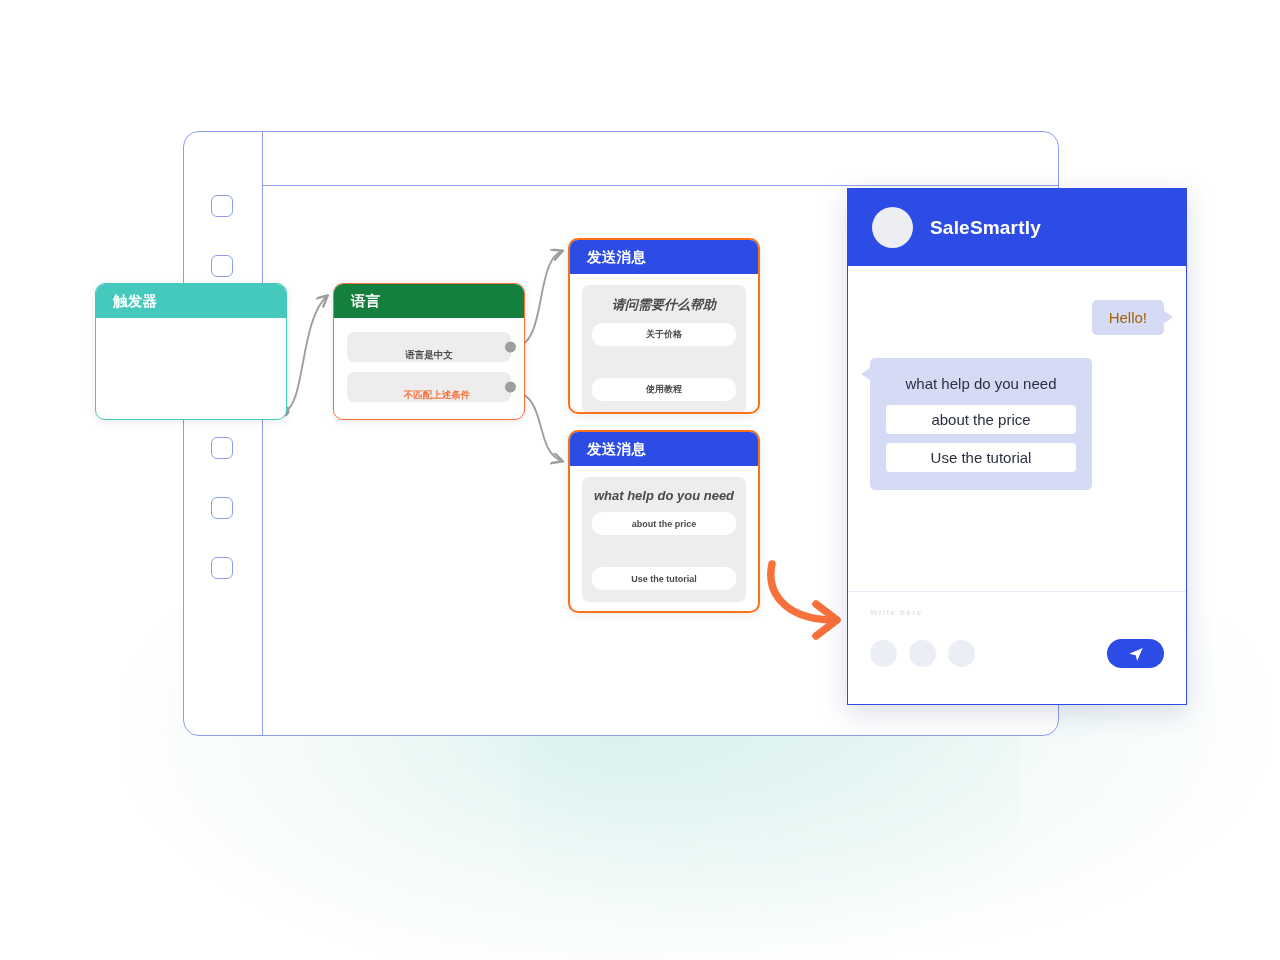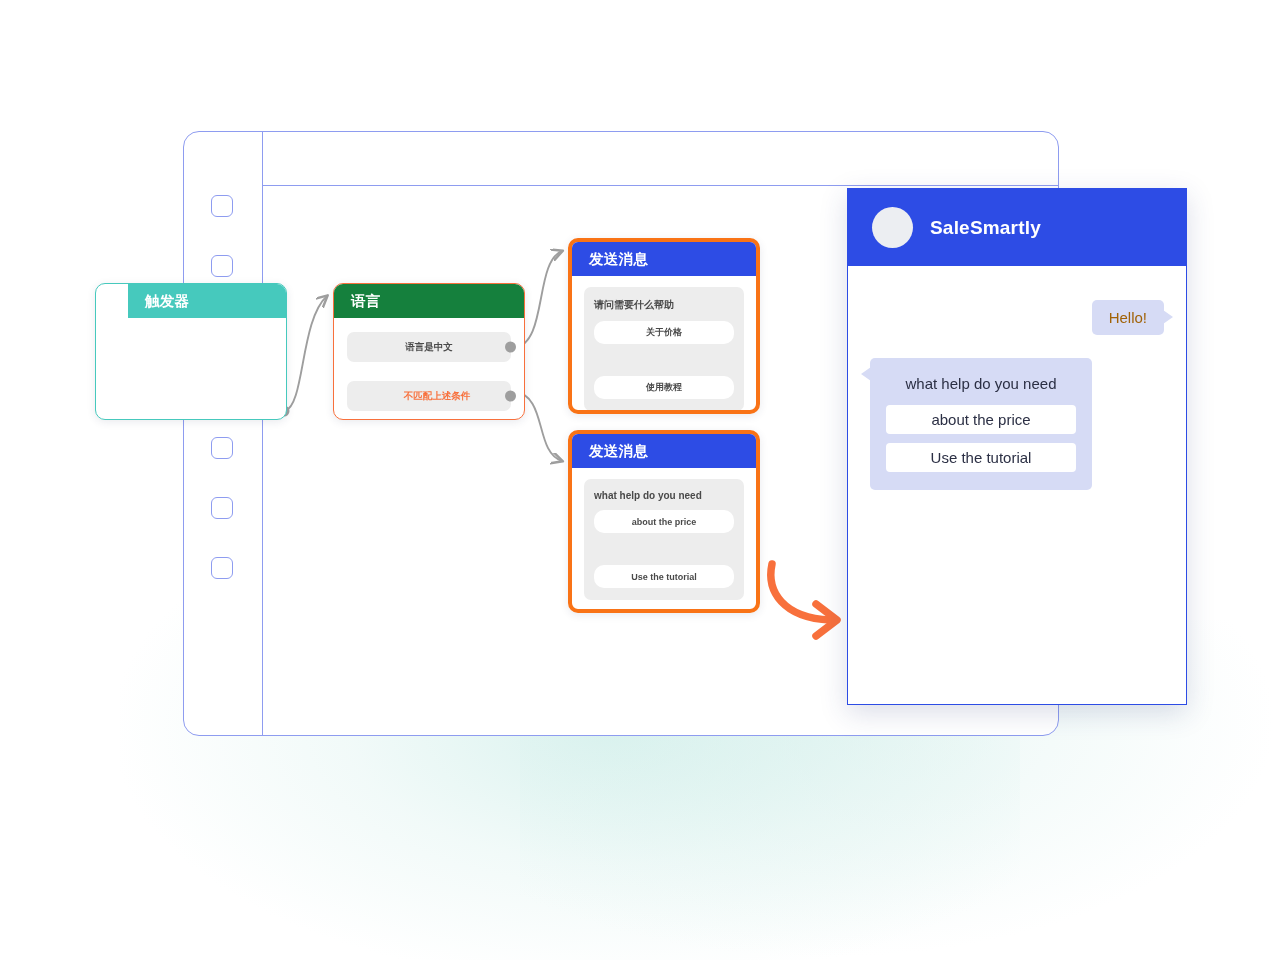--- a/index.html
+++ b/index.html
@@ -82,21 +82,20 @@
   }
   .node-body {
     padding: 11px 13px 13px 13px;
   }
 
   
   .node-trigger {
     left: 95px; top: 283px;
     width: 192px; height: 137px;
     border: 1.6px solid #46c9bd;
-    padding-left: 32px;
   }
   .node-trigger .node-header { background: #46c9bd; }
   .node-trigger .node-body { padding-top: 20px; }
   .pill-plain {
     height: 30px;
     border-radius: 7px;
     background: #ededed;
     display: flex;
     align-items: center;
     justify-content: center;
@@ -112,58 +111,59 @@
     border: 1.6px solid #f8703c;
   }
   .node-language .node-header { background: #15803d; }
   .node-language .node-body { padding-top: 14px; }
   .opt-row {
     position: relative;
     height: 30px;
     border-radius: 7px;
     background: #ededed;
     display: flex;
-    align-items: center;
+    align-items: flex-end;
     justify-content: center;
     font-size: 9.5px;
     font-weight: 600;
-    margin-bottom: 19px;
+    margin-bottom: 10px;
   }
   .opt-row.cn { color: #4a4a4a; }
   .opt-row.fallback { color: #f8703c; padding-left: 16px; }
   .opt-dot {
     position: absolute;
     right: -5px; top: 50%;
     transform: translateY(-50%);
     width: 11px; height: 11px;
     border-radius: 50%;
     background: #9e9e9e;
   }
 
   
   .node-send {
     width: 192px;
-    border: 4px solid #f97316;
+    border: 2px solid #f97316;
   }
   .node-send .node-header { background: #2d4ce5; }
   .node-send-1 { left: 568px; top: 238px; height: 176px; }
   .node-send-2 { left: 568px; top: 430px; height: 183px; }
   .node-send .node-body { padding: 11px 12px 12px 12px; }
 
   .msg-group {
     background: #ededed;
     border-radius: 7px;
     padding: 11px 10px 12px 10px;
   }
   .msg-title {
-    text-align: left;
-    font-size: 10px;
+    text-align: center;
+    font-size: 13px;
     color: #4a4a4a;
     font-weight: 600;
     margin-bottom: 9px;
+    font-style: italic;
   }
   .msg-btn {
     height: 23px;
     background: #ffffff;
     border-radius: 10px;
     display: flex;
     align-items: center;
     justify-content: center;
     font-size: 9px;
     color: #4a4a4a;
@@ -414,14 +414,27 @@
     </div>
 
     <div class="bubble-bot">
       <div class="bot-title">what help do you need</div>
       <div class="bot-btn">about the price</div>
       <div class="bot-btn">Use the tutorial</div>
     </div>
 
   </div>
 
+  <div class="chat-footer">
+    <div class="composer-placeholder">Write here</div>
+    <div class="composer-tools">
+      <div class="tool-dot"></div>
+      <div class="tool-dot"></div>
+      <div class="tool-dot"></div>
+      <button class="send-button">
+        <svg width="18" height="18" viewBox="0 0 24 24">
+          <path d="M3 11.5 L21 4 L13.5 21 L11.6 13.6 Z" fill="#ffffff"></path>
+        </svg>
+      </button>
+    </div>
+  </div>
 
 </div>
 
 </body></html>

